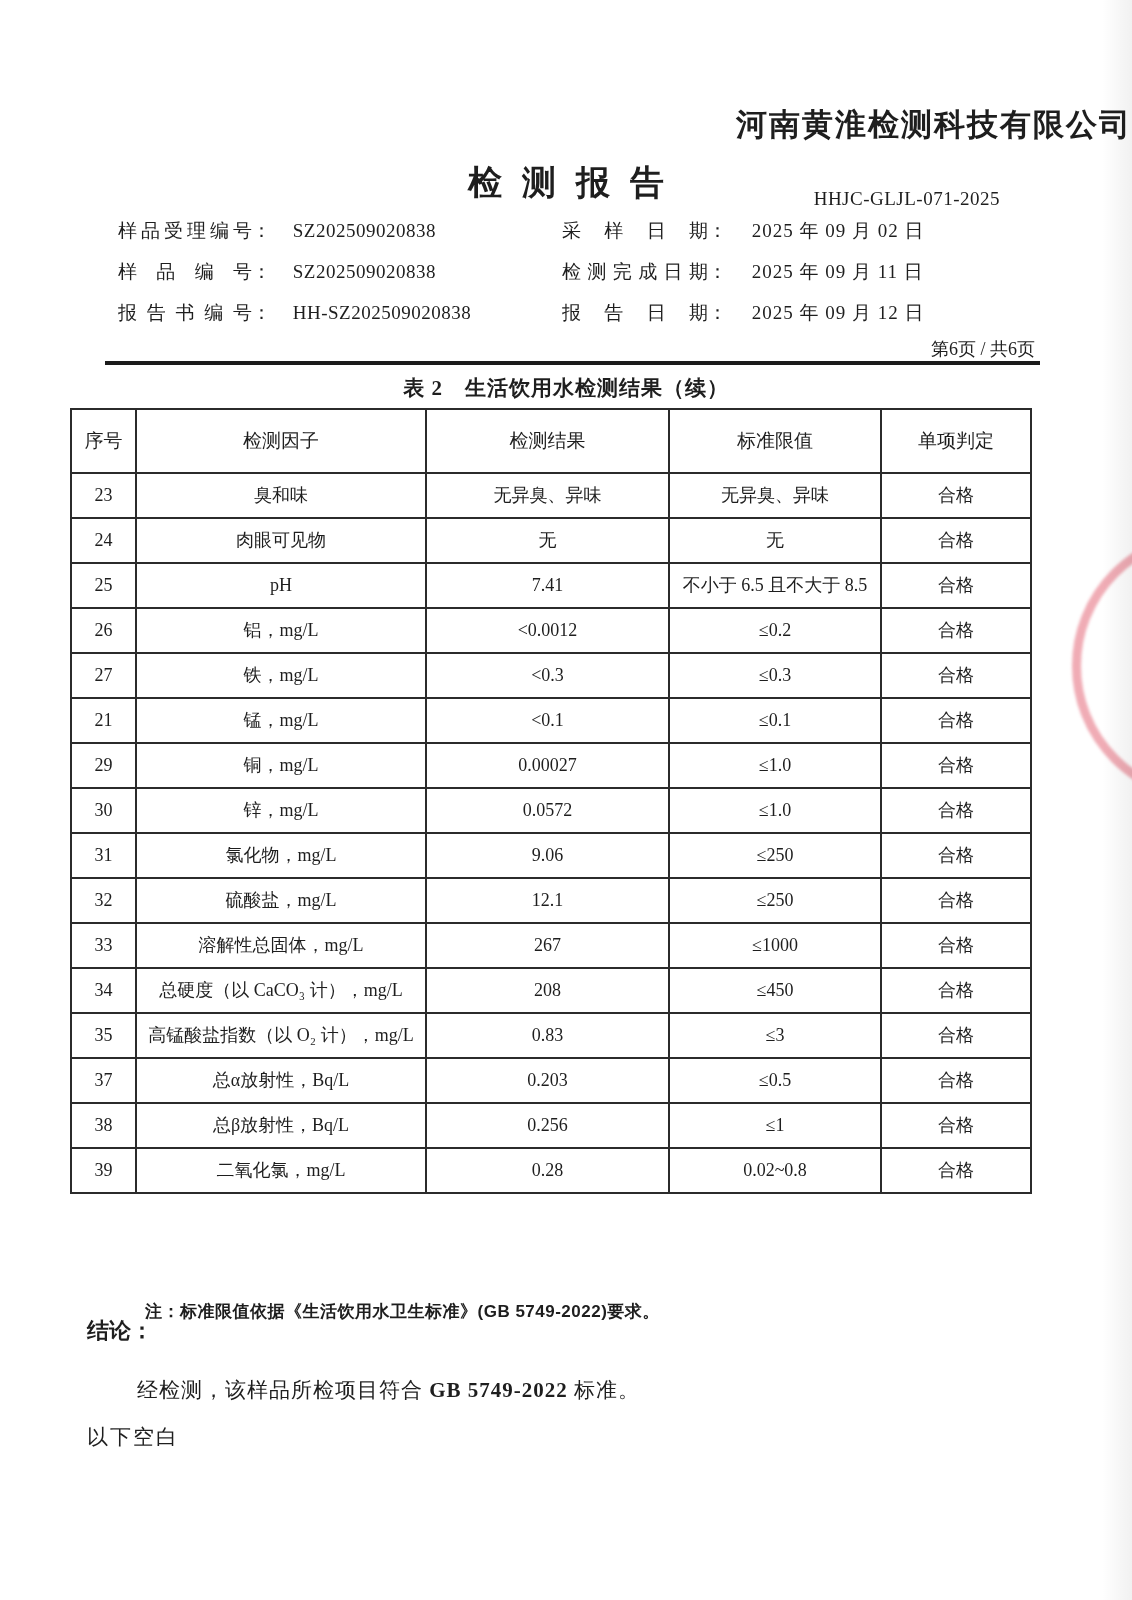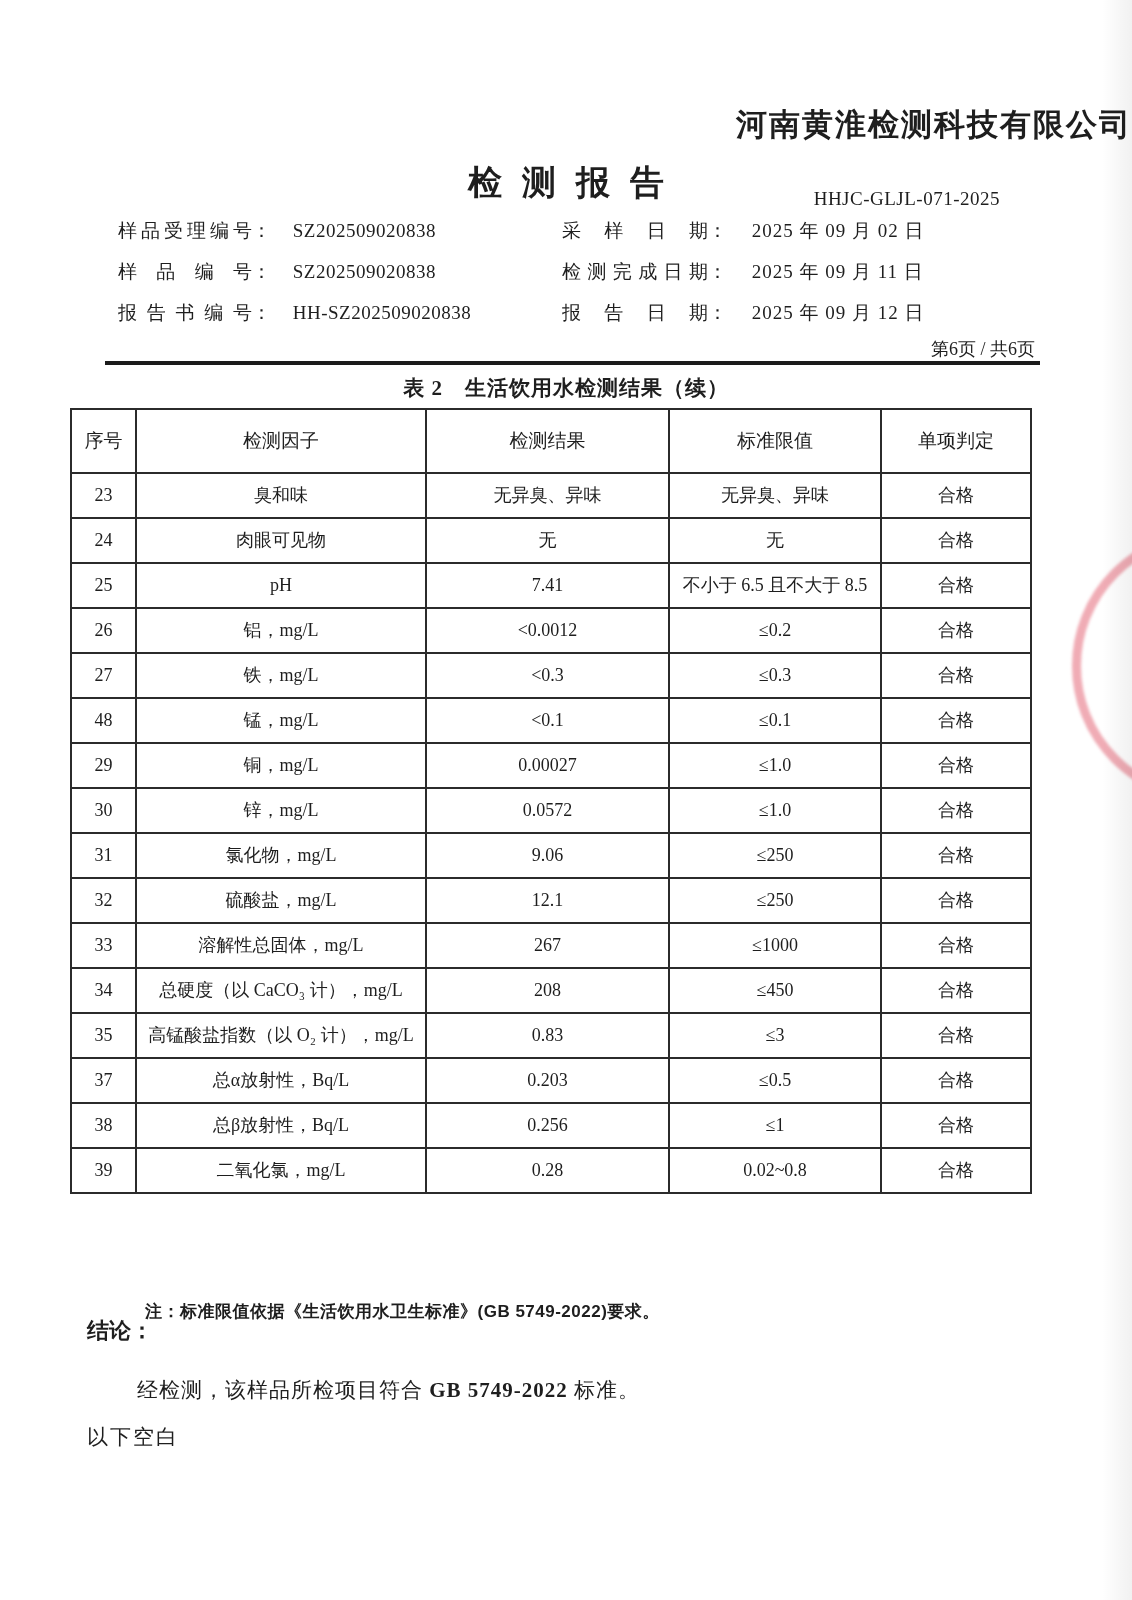--- a/index.html
+++ b/index.html
@@ -237,21 +237,21 @@
           <td>合格</td>
         </tr>
         <tr>
           <td>27</td>
           <td>铁，mg/L</td>
           <td>&lt;0.3</td>
           <td>≤0.3</td>
           <td>合格</td>
         </tr>
         <tr>
-          <td>48</td>
+          <td>21</td>
           <td>锰，mg/L</td>
           <td>&lt;0.1</td>
           <td>≤0.1</td>
           <td>合格</td>
         </tr>
         <tr>
           <td>29</td>
           <td>铜，mg/L</td>
           <td>0.00027</td>
           <td>≤1.0</td>

